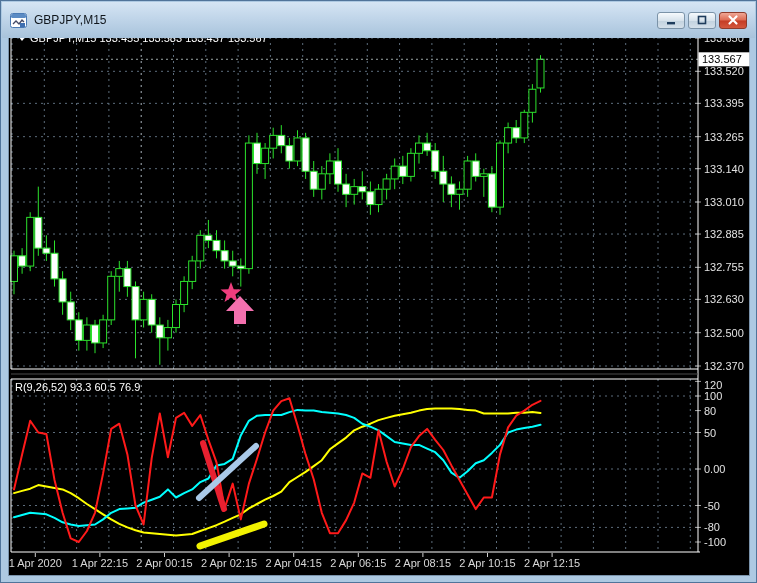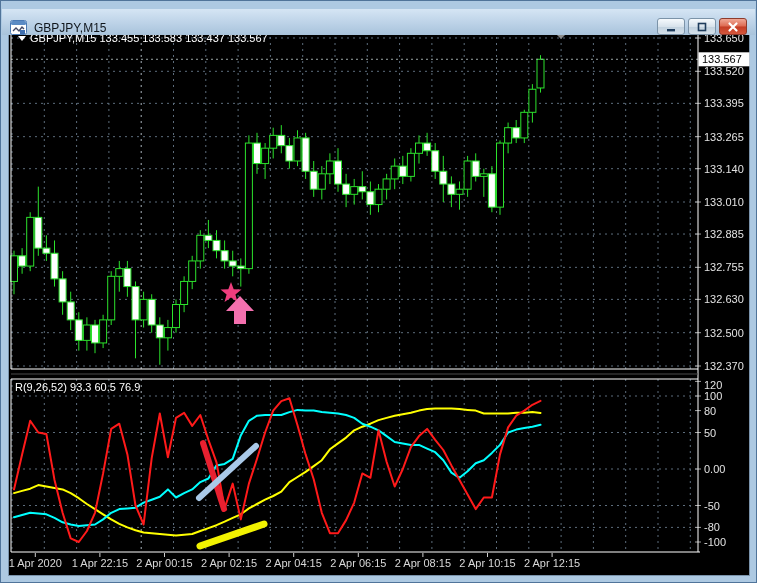--- a/index.html
+++ b/index.html
@@ -2,23 +2,23 @@
 <html><head>
 <meta charset="utf-8">
 <style>
   html,body{margin:0;padding:0;background:#e8eef4;}
   .window{
     position:relative;width:757px;height:583px;
     background:#adc9e2;border:1px solid #50749a;box-sizing:border-box;
     font-family:"Liberation Sans",sans-serif;overflow:hidden;
   }
   .titlebar{
-    position:absolute;left:1px;top:8px;right:1px;height:26px;
+    position:absolute;left:1px;top:1px;right:1px;height:36px;
     background:linear-gradient(180deg,#d5e5f4 0%,#bcd2e7 55%,#a8c3db 100%);
-    display:flex;align-items:flex-end;z-index:5;
+    display:flex;align-items:center;z-index:5;
   }
   .app-icon{width:17px;height:15px;margin-left:8px;display:inline-block;}
   .title-text{margin-left:7px;font-size:12px;color:#10161c;}
   .controls{margin-left:auto;margin-right:8px;display:flex;gap:3px;}
   .wbtn{
     width:28px;height:17px;border:1px solid #7b93a8;border-radius:3px;
     background:linear-gradient(180deg,#f6fafd 0%,#d8e3ec 50%,#c2d2df 51%,#d4e0ea 100%);
     display:flex;align-items:center;justify-content:center;box-sizing:border-box;
   }
   .wbtn.close{

